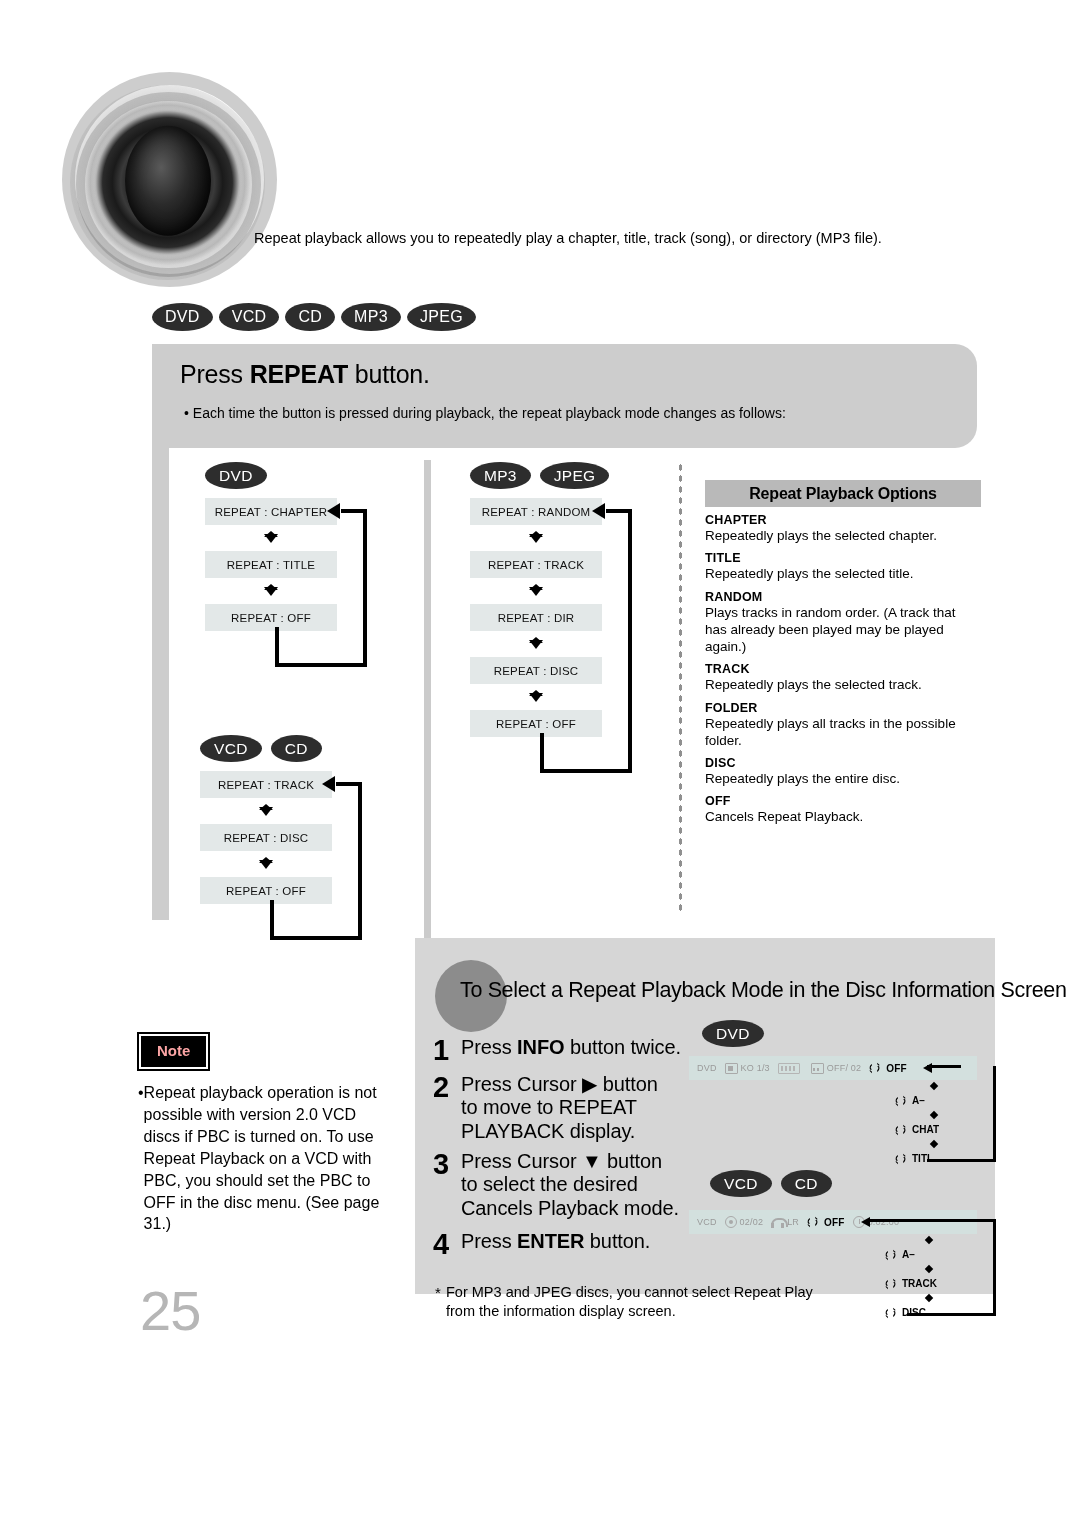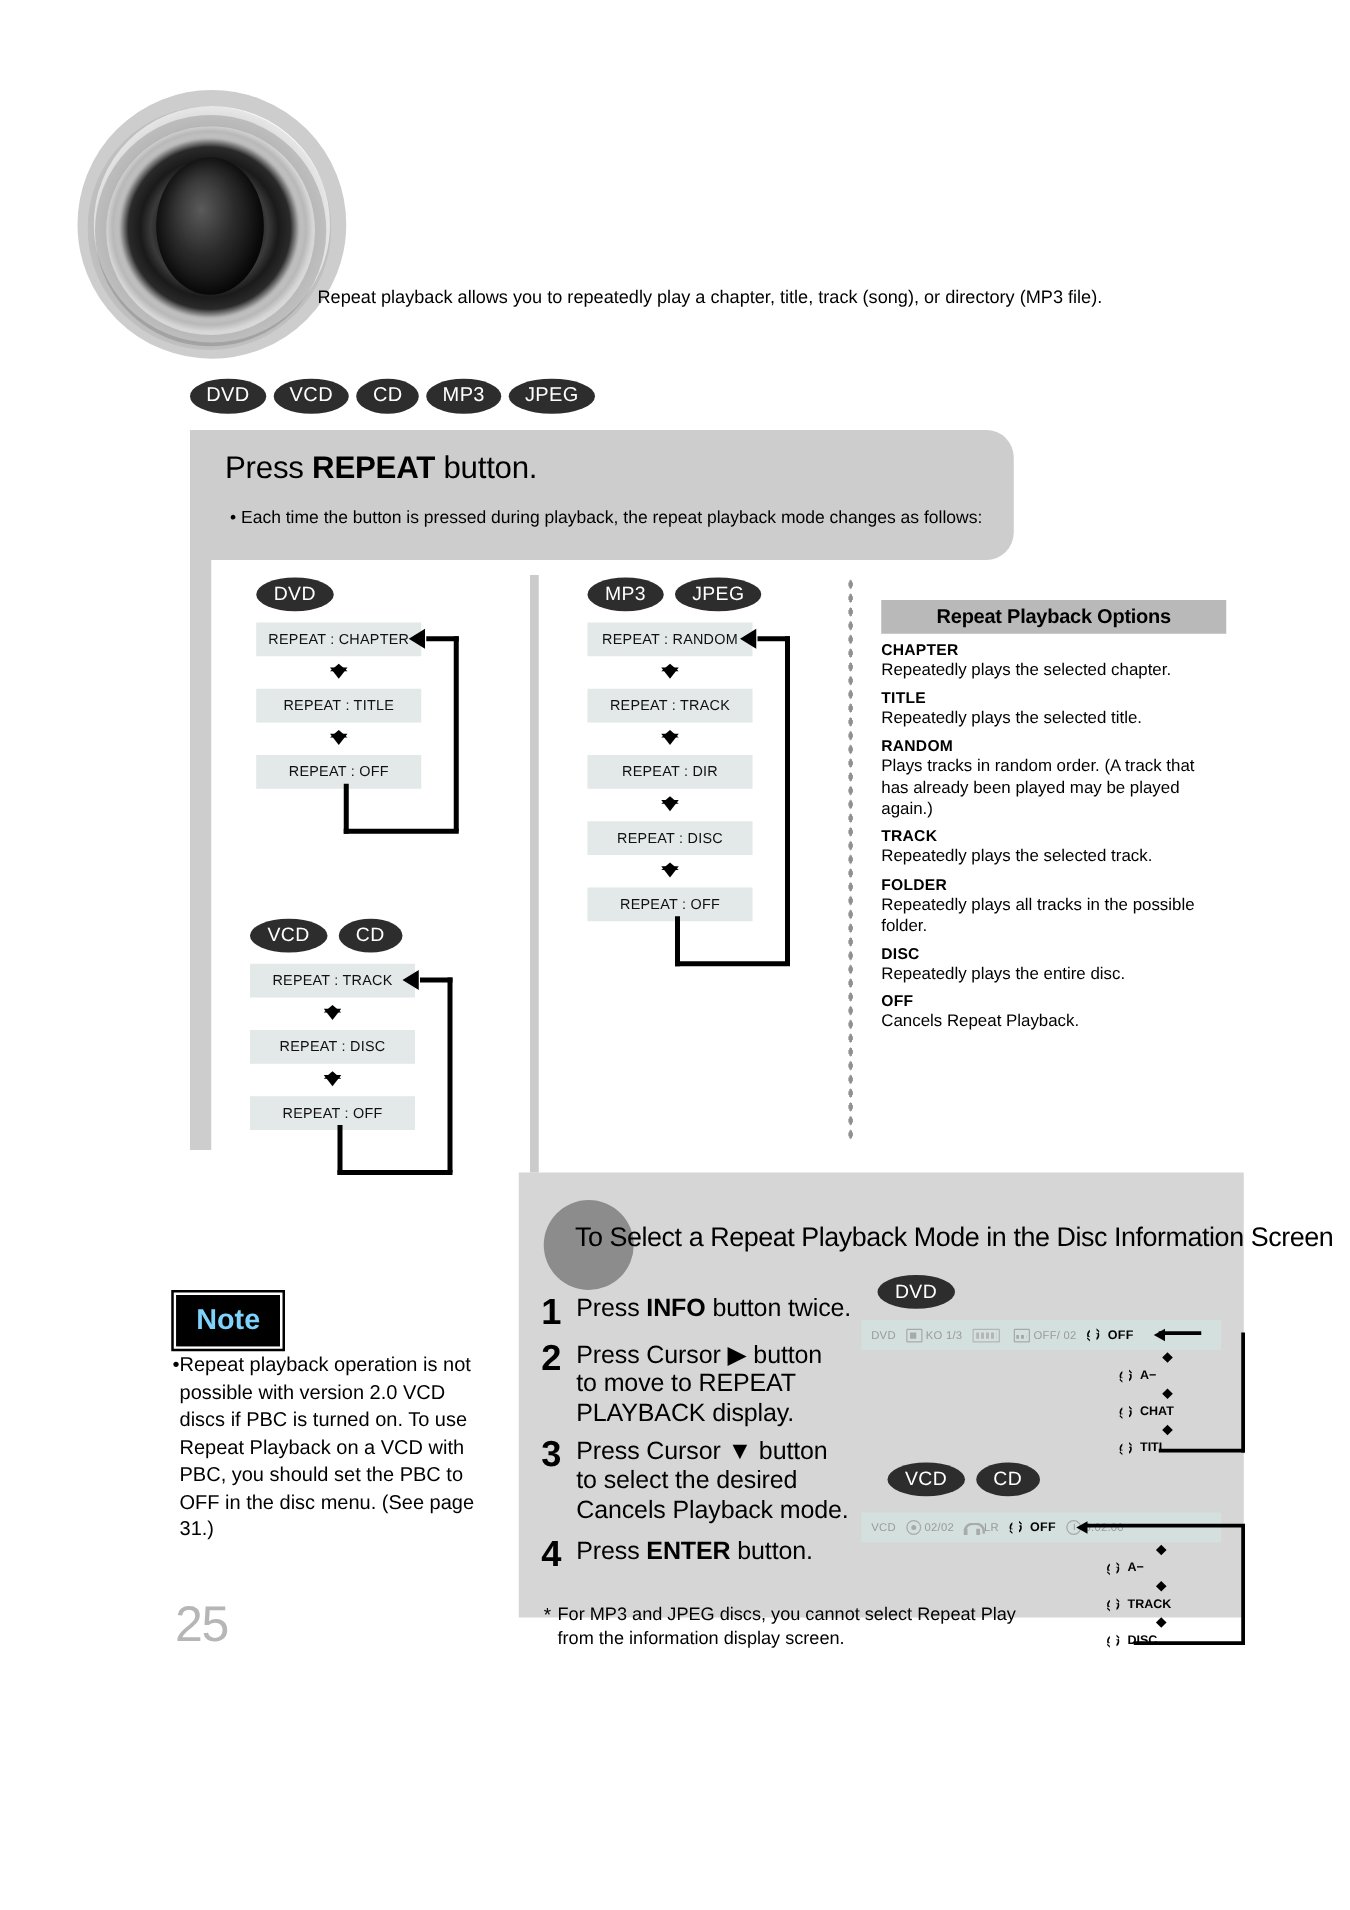--- a/index.html
+++ b/index.html
@@ -61,21 +61,21 @@
     background: #2d2d2d; color: #fff; border-radius: 50%;
     font-weight: normal; letter-spacing: 0.3px;
   }
   .badge-lg { height: 28px; padding: 0 13px; font-size: 16px; margin-right: 6px; }
   .badge-md { height: 27px; padding: 0 14px; font-size: 15.5px; margin-right: 9px; }
   #disc-badges { position: absolute; left: 152px; top: 303px; display: flex; }
 
   
   #repeat-panel {
     position: absolute; left: 152px; top: 344px;
-    width: 659px; height: 104px;
+    width: 825px; height: 104px;
     background: #cdcdcd;
     border-top-right-radius: 22px; border-bottom-right-radius: 22px;
   }
   #repeat-heading {
     position: absolute; left: 28px; top: 16px;
     font-size: 25px; letter-spacing: -0.2px;
   }
   #repeat-heading b { font-weight: bold; }
   #repeat-bullet {
     position: absolute; left: 32px; top: 61px;
@@ -251,34 +251,34 @@
   .osd-loop .seg { position:absolute; background:#000; }
   .osd-loop .head {
     position:absolute; width:0;height:0;
     border-top:5px solid transparent;border-bottom:5px solid transparent;
     border-right:9px solid #000;
   }
 
   
   #note-box {
     position: absolute; left: 141px; top: 1036px;
-    background: #000; color: #7dd3fc; font-size: 23px; font-weight: bold;
+    background: #000; color: #fca5a5; font-size: 15px; font-weight: bold;
     padding: 3px 13px 5px; border: 3px solid #000;
     box-shadow: 0 0 0 2px #fff, 0 0 0 4px #000;
   }
   #note-text {
     position: absolute; left: 138px; top: 1082px; width: 255px;
     font-size: 16px; line-height: 1.37; display: flex;
   }
   #note-text .bullet { width: 14px; }
 
   
   #page-number {
     position: absolute; left: 140px; top: 1278px;
-    font-size: 40px; color: #b6b6b6; font-weight: normal; letter-spacing: -1px;
+    font-size: 56px; color: #b6b6b6; font-weight: normal; letter-spacing: -1px;
   }
 </style>
 </head>
 <body>
 
 <div id="header">
   <div class="speaker-ring"></div>
   <div class="speaker-ring2"></div>
   <div class="speaker-art"></div>
   <div id="intro-text">Repeat playback allows you to repeatedly play a chapter, title, track (song), or directory (MP3 file).</div>

